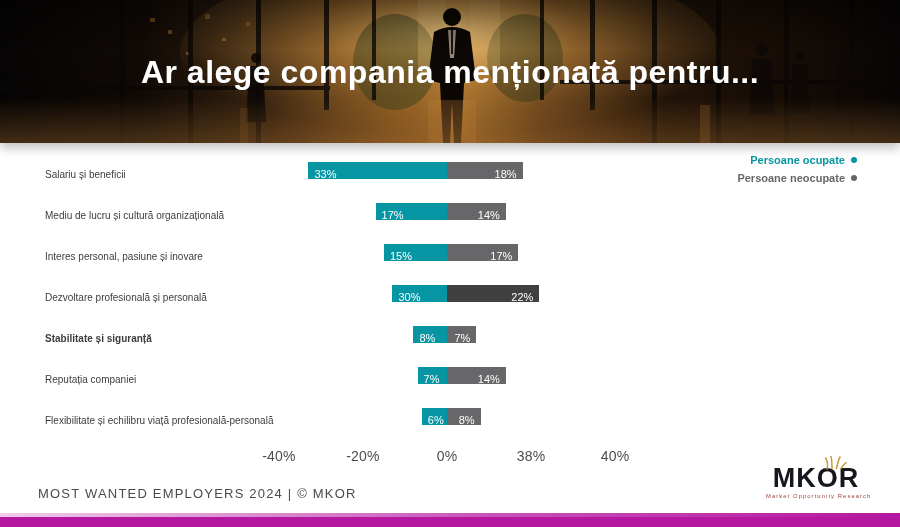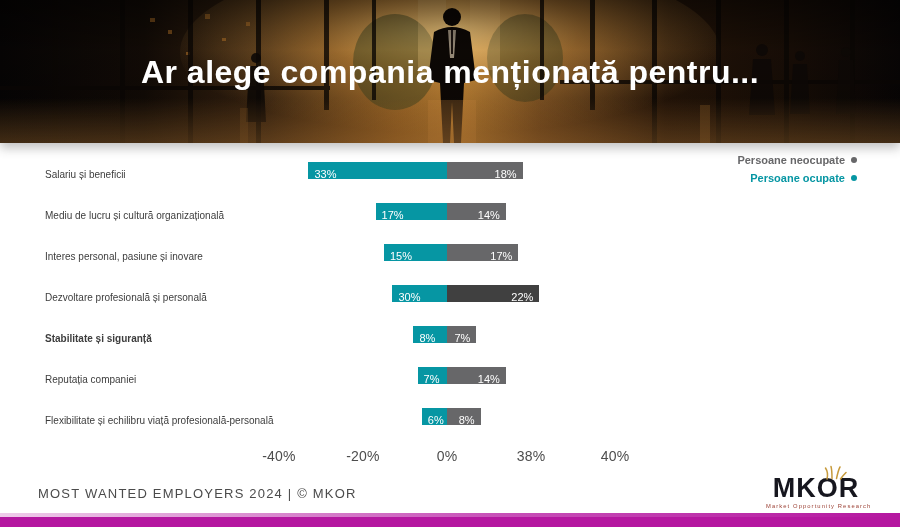--- a/index.html
+++ b/index.html
@@ -29,21 +29,21 @@
     font-size:14px;color:#4d4d4d;letter-spacing:.2px;
   }
   
   #legend{position:absolute;top:151px;right:43px;text-align:right;}
   .lg-item{font-size:11px;font-weight:bold;line-height:18px;white-space:nowrap;}
   .lg-dot{display:inline-block;width:6px;height:6px;border-radius:50%;margin-left:6px;vertical-align:1px;}
   
   .credit{
     position:absolute;left:38px;top:486px;font-size:13px;letter-spacing:1.2px;color:#4b4b4b;
   }
-  .logo{position:absolute;right:34px;top:464px;width:100px;text-align:center;margin-top:10px;}
+  .logo{position:absolute;right:34px;top:464px;width:100px;text-align:center;}
   .logo-word{position:relative;display:inline-block;font-size:27px;font-weight:800;
     color:#16161e;letter-spacing:1px;line-height:1.05;}
   .logo-crown{position:absolute;top:-9px;left:49px;width:26px;height:15px;}
   .logo-tag{font-size:5.8px;letter-spacing:1.1px;color:#9c4135;margin-top:1px;white-space:nowrap;}
   .bottom-bar{position:absolute;bottom:0;left:0;width:900px;height:14px;background:#b517a0;}
   .bottom-bar::before{
     content:'';position:absolute;top:0;left:0;right:0;height:4px;
     background:linear-gradient(90deg, rgba(255,255,255,.78), rgba(255,255,255,.25) 55%, rgba(255,255,255,0));
   }
 </style>
@@ -194,22 +194,22 @@
         <span>8%</span>
       </div>
       <div class="tick" style="left: 279px;">-40%</div>
       <div class="tick" style="left: 363px;">-20%</div>
       <div class="tick" style="left: 447px;">0%</div>
       <div class="tick" style="left: 531px;">38%</div>
       <div class="tick" style="left: 615px;">40%</div>
     </div>
 
   <div id="legend">
+      <div class="lg-item"><span style="color: rgb(6, 150, 163);">Persoane ocupate</span><span class="lg-dot" style="background: rgb(6, 150, 163);"></span></div>
       <div class="lg-item"><span style="color: rgb(103, 103, 105);">Persoane neocupate</span><span class="lg-dot" style="background: rgb(103, 103, 105);"></span></div>
-      <div class="lg-item"><span style="color: rgb(6, 150, 163);">Persoane ocupate</span><span class="lg-dot" style="background: rgb(6, 150, 163);"></span></div>
     </div>
 
   <div class="credit">MOST WANTED EMPLOYERS 2024 | © MKOR</div>
 
   <div class="logo">
     <span class="logo-word">
       <span>MKOR</span>
       <svg class="logo-crown" viewBox="0 0 26 15" aria-hidden="true">
         <g stroke="#c79a3b" stroke-width="1.5" fill="none" stroke-linecap="round">
           <path d="M5 14 C6 10 5.5 6 3.5 3"></path>

